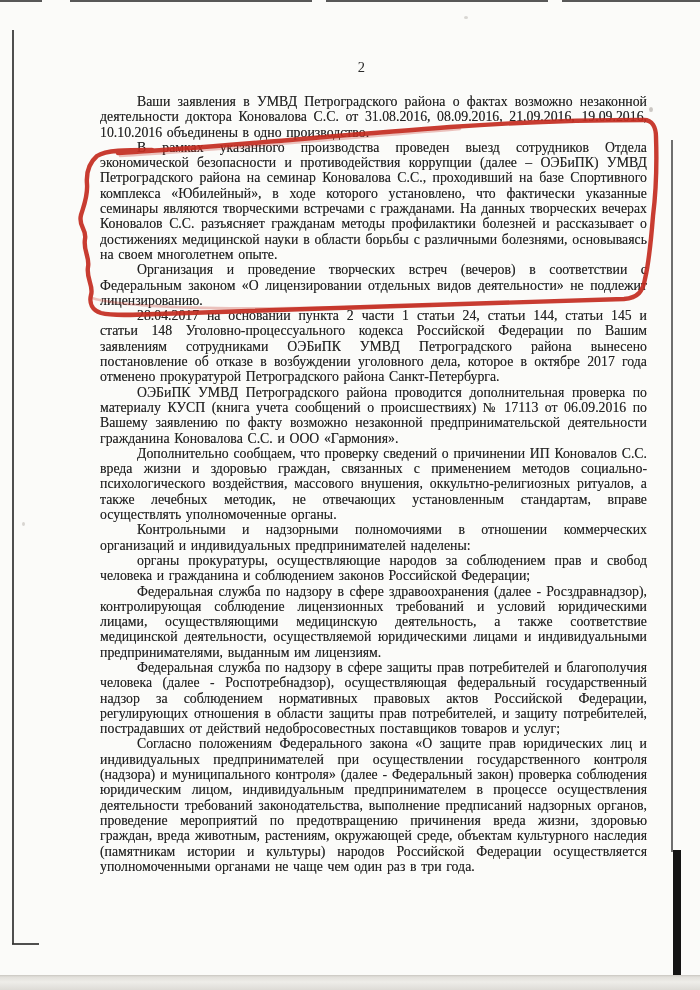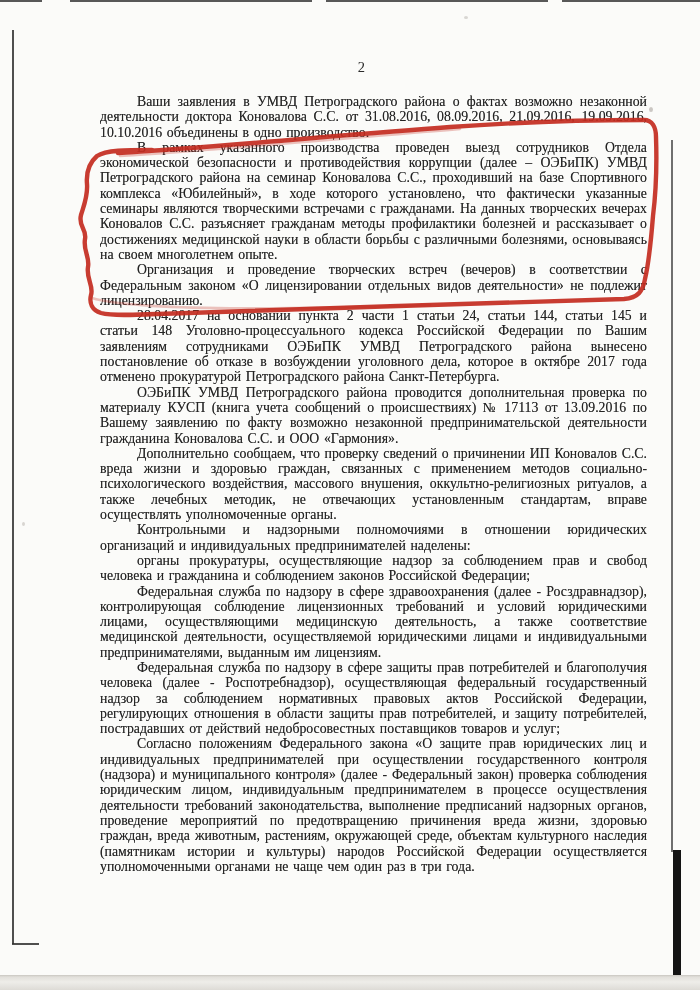--- a/index.html
+++ b/index.html
@@ -66,24 +66,24 @@
   <div class="artifact speck speck-2"></div>
   <div class="artifact speck speck-3"></div>
 
   <div class="page-number">2</div>
 
   <div class="content" id="paragraphs">
       <p>Ваши заявления в УМВД Петроградского района о фактах возможно незаконной деятельности доктора Коновалова С.С. от 31.08.2016, 08.09.2016, 21.09.2016, 19.09.2016, 10.10.2016 объединены в одно производство.</p>
       <p>В рамках указанного производства проведен выезд сотрудников Отдела экономической безопасности и противодействия коррупции (далее – ОЭБиПК) УМВД Петроградского района на семинар Коновалова С.С., проходивший на базе Спортивного комплекса «Юбилейный», в ходе которого установлено, что фактически указанные семинары являются творческими встречами с гражданами. На данных творческих вечерах Коновалов С.С. разъясняет гражданам методы профилактики болезней и рассказывает о достижениях медицинской науки в области борьбы с различными болезнями, основываясь на своем многолетнем опыте.</p>
       <p>Организация и проведение творческих встреч (вечеров) в соответствии с Федеральным законом «О лицензировании отдельных видов деятельности» не подлежит лицензированию.</p>
       <p>28.04.2017 на основании пункта 2 части 1 статьи 24, статьи 144, статьи 145 и статьи 148 Уголовно-процессуального кодекса Российской Федерации по Вашим заявлениям сотрудниками ОЭБиПК УМВД Петроградского района вынесено постановление об отказе в возбуждении уголовного дела, которое в октябре 2017 года отменено прокуратурой Петроградского района Санкт-Петербурга.</p>
-      <p>ОЭБиПК УМВД Петроградского района проводится дополнительная проверка по материалу КУСП (книга учета сообщений о происшествиях) № 17113 от 13.09.2016 по Вашему заявлению по факту возможно незаконной предпринимательской деятельности гражданина Коновалова С.С. и ООО «Гармония».</p>
+      <p>ОЭБиПК УМВД Петроградского района проводится дополнительная проверка по материалу КУСП (книга учета сообщений о происшествиях) № 17113 от 06.09.2016 по Вашему заявлению по факту возможно незаконной предпринимательской деятельности гражданина Коновалова С.С. и ООО «Гармония».</p>
       <p>Дополнительно сообщаем, что проверку сведений о причинении ИП Коновалов С.С. вреда жизни и здоровью граждан, связанных с применением методов социально-психологического воздействия, массового внушения, оккультно-религиозных ритуалов, а также лечебных методик, не отвечающих установленным стандартам, вправе осуществлять уполномоченные органы.</p>
-      <p>Контрольными и надзорными полномочиями в отношении юридических организаций и индивидуальных предпринимателей наделены:</p>
-      <p>органы прокуратуры, осуществляющие надзор за соблюдением прав и свобод человека и гражданина и соблюдением законов Российской Федерации;</p>
+      <p>Контрольными и надзорными полномочиями в отношении коммерческих организаций и индивидуальных предпринимателей наделены:</p>
+      <p>органы прокуратуры, осуществляющие народов за соблюдением прав и свобод человека и гражданина и соблюдением законов Российской Федерации;</p>
       <p>Федеральная служба по надзору в сфере здравоохранения (далее - Росздравнадзор), контролирующая соблюдение лицензионных требований и условий юридическими лицами, осуществляющими медицинскую деятельность, а также соответствие медицинской деятельности, осуществляемой юридическими лицами и индивидуальными предпринимателями, выданным им лицензиям.</p>
       <p>Федеральная служба по надзору в сфере защиты прав потребителей и благополучия человека (далее - Роспотребнадзор), осуществляющая федеральный государственный надзор за соблюдением нормативных правовых актов Российской Федерации, регулирующих отношения в области защиты прав потребителей, и защиту потребителей, пострадавших от действий недобросовестных поставщиков товаров и услуг;</p>
       <p>Согласно положениям Федерального закона «О защите прав юридических лиц и индивидуальных предпринимателей при осуществлении государственного контроля (надзора) и муниципального контроля» (далее - Федеральный закон) проверка соблюдения юридическим лицом, индивидуальным предпринимателем в процессе осуществления деятельности требований законодательства, выполнение предписаний надзорных органов, проведение мероприятий по предотвращению причинения вреда жизни, здоровью граждан, вреда животным, растениям, окружающей среде, объектам культурного наследия (памятникам истории и культуры) народов Российской Федерации осуществляется уполномоченными органами не чаще чем один раз в три года.</p>
     </div>
 
   <svg class="annotation-svg" viewBox="0 0 700 990" xmlns="http://www.w3.org/2000/svg">
     <path fill="none" stroke="#c32b20" stroke-width="4.4" stroke-linecap="round" stroke-linejoin="round" opacity="0.92" d="M 118 153
              C 220 147, 340 135, 450 127
              C 520 122, 595 120, 644 120
              C 652 120, 656 127, 656 137

